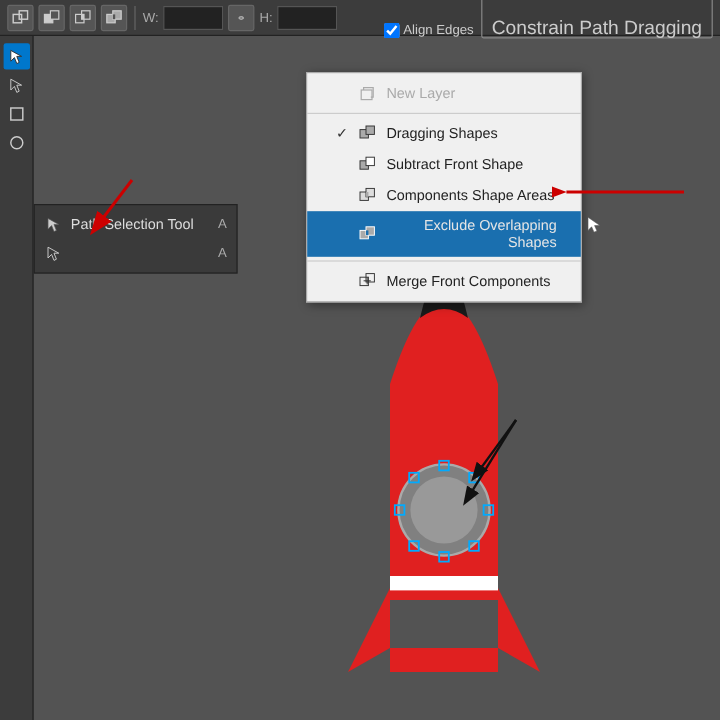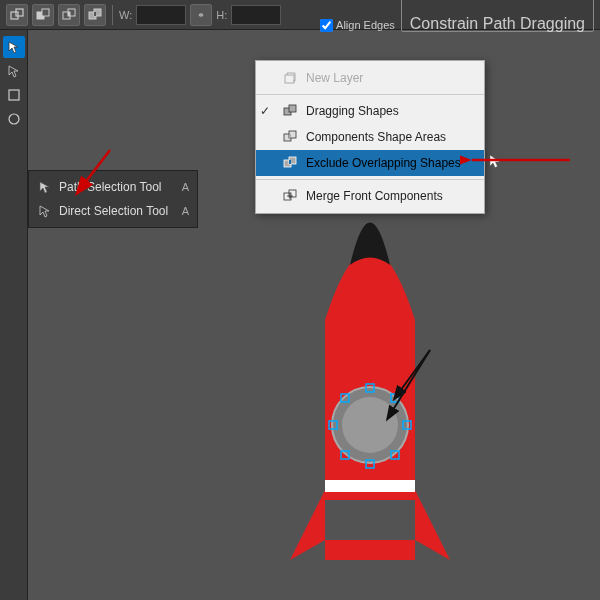--- a/index.html
+++ b/index.html
@@ -166,30 +166,31 @@
       width: 230px;
       background: #f0f0f0;
       border: 1px solid #aaa;
       box-shadow: 2px 2px 8px rgba(0,0,0,0.4);
       z-index: 100;
       padding: 4px 0;
     }
     .menu-item {
       display: flex;
       align-items: center;
-      padding: 5px 4px;
+      padding: 5px 20px;
       color: #222;
       font-size: 12px;
       cursor: pointer;
       gap: 8px;
       position: relative;
+      text-align: right;
     }
     .menu-item.highlighted {
       background: #1a6faf;
-      color: #000000;
+      color: #e5e5e5;
     }
     .menu-item.highlighted .menu-icon { color: #fff; }
     .menu-item.disabled { color: #aaa; cursor: default; }
     .menu-separator {
       height: 1px;
       background: #ccc;
       margin: 3px 0;
     }
     .menu-check {
       width: 14px;
@@ -306,21 +307,20 @@
       </div>
       <span>Path Selection Tool</span>
       <span class="flyout-item-shortcut">A</span>
     </div>
     <div class="flyout-item">
       <div class="flyout-icon">
         <svg width="14" height="14" viewBox="0 0 14 14" fill="none">
           <path d="M2 2 L2 11 L5 8 L7 13 L9 12 L7 7 L11 7 Z" fill="none" stroke="#ccc" stroke-width="0.8"></path>
         </svg>
       </div>
-      <span>Direct Selection Tool</span>
       <span class="flyout-item-shortcut">A</span>
     </div>
   </div>
 
   <svg style="position:absolute;left:50px;top:110px;pointer-events:none;z-index:25;" width="80" height="80">
     <defs>
       <marker id="arrowhead-red1" markerWidth="8" markerHeight="8" refX="6" refY="3" orient="auto">
         <path d="M0,0 L0,6 L8,3 z" fill="#cc0000"></path>
       </marker>
     </defs>
@@ -345,20 +345,30 @@
       <span class="menu-check">✓</span>
       <span class="menu-icon">
         <svg width="14" height="14" viewBox="0 0 14 14" fill="none">
           <rect x="1" y="4" width="7" height="7" fill="#aaa" stroke="#333" stroke-width="0.8"></rect>
           <rect x="6" y="1" width="7" height="7" fill="#aaa" stroke="#333" stroke-width="0.8"></rect>
         </svg>
       </span>
       <span>Dragging Shapes</span>
     </div>
 
+    <div class="menu-item">
+      <span class="menu-check"></span>
+      <span class="menu-icon">
+        <svg width="14" height="14" viewBox="0 0 14 14" fill="none">
+          <rect x="1" y="4" width="7" height="7" fill="#aaa" stroke="#333" stroke-width="0.8"></rect>
+          <rect x="6" y="1" width="7" height="7" fill="#fff" stroke="#333" stroke-width="0.8"></rect>
+        </svg>
+      </span>
+      <span>Subtract Front Shape</span>
+    </div>
 
     <div class="menu-item">
       <span class="menu-check"></span>
       <span class="menu-icon">
         <svg width="14" height="14" viewBox="0 0 14 14" fill="none">
           <rect x="1" y="4" width="7" height="7" fill="#ddd" stroke="#333" stroke-width="0.8"></rect>
           <rect x="6" y="1" width="7" height="7" fill="#ddd" stroke="#333" stroke-width="0.8"></rect>
           <rect x="6" y="4" width="2" height="4" fill="#aaa"></rect>
         </svg>
       </span>

